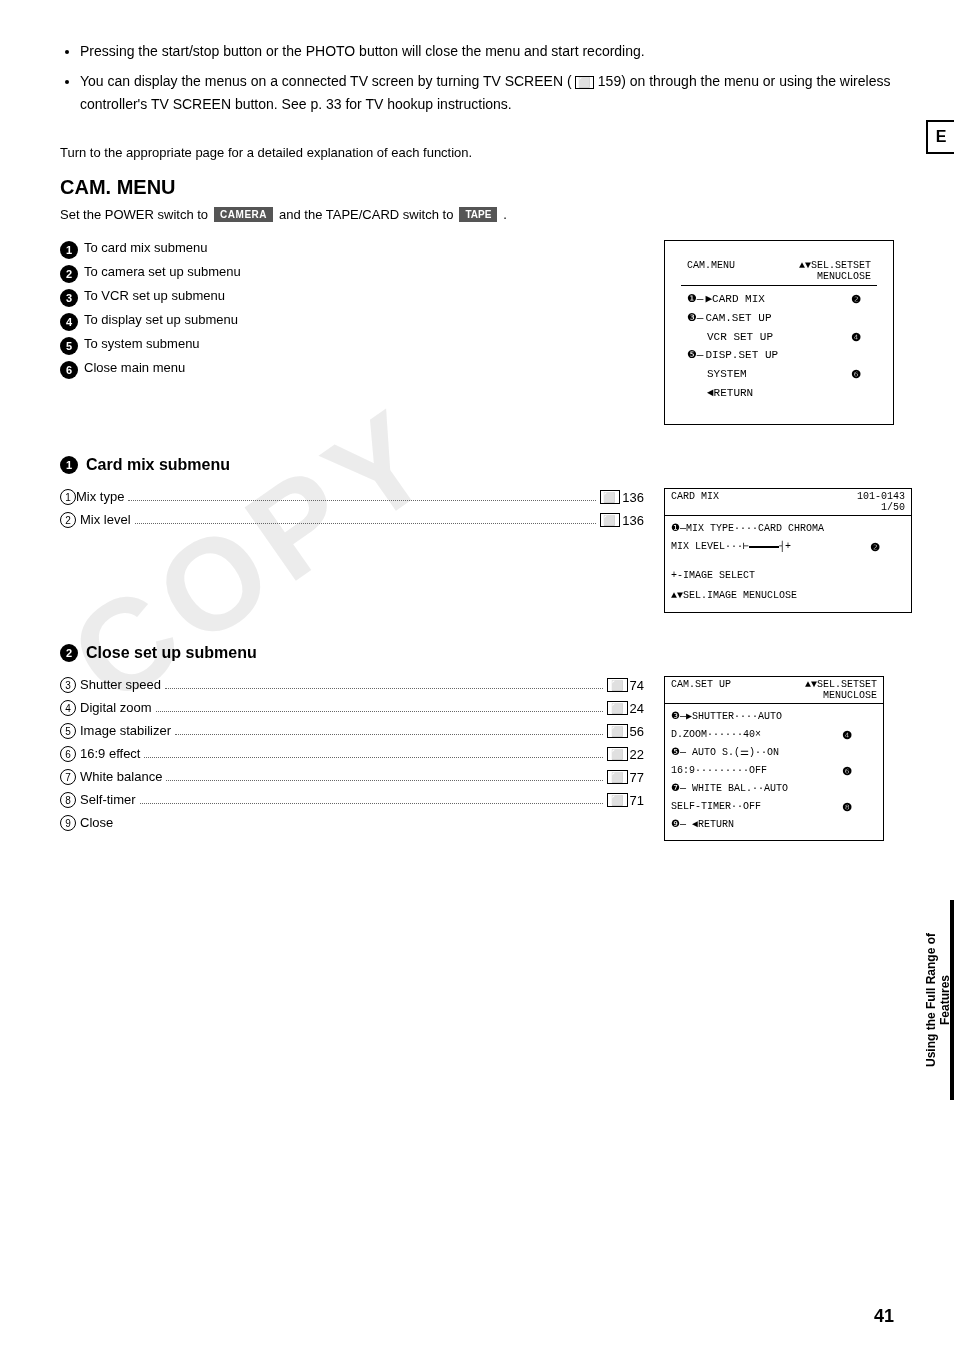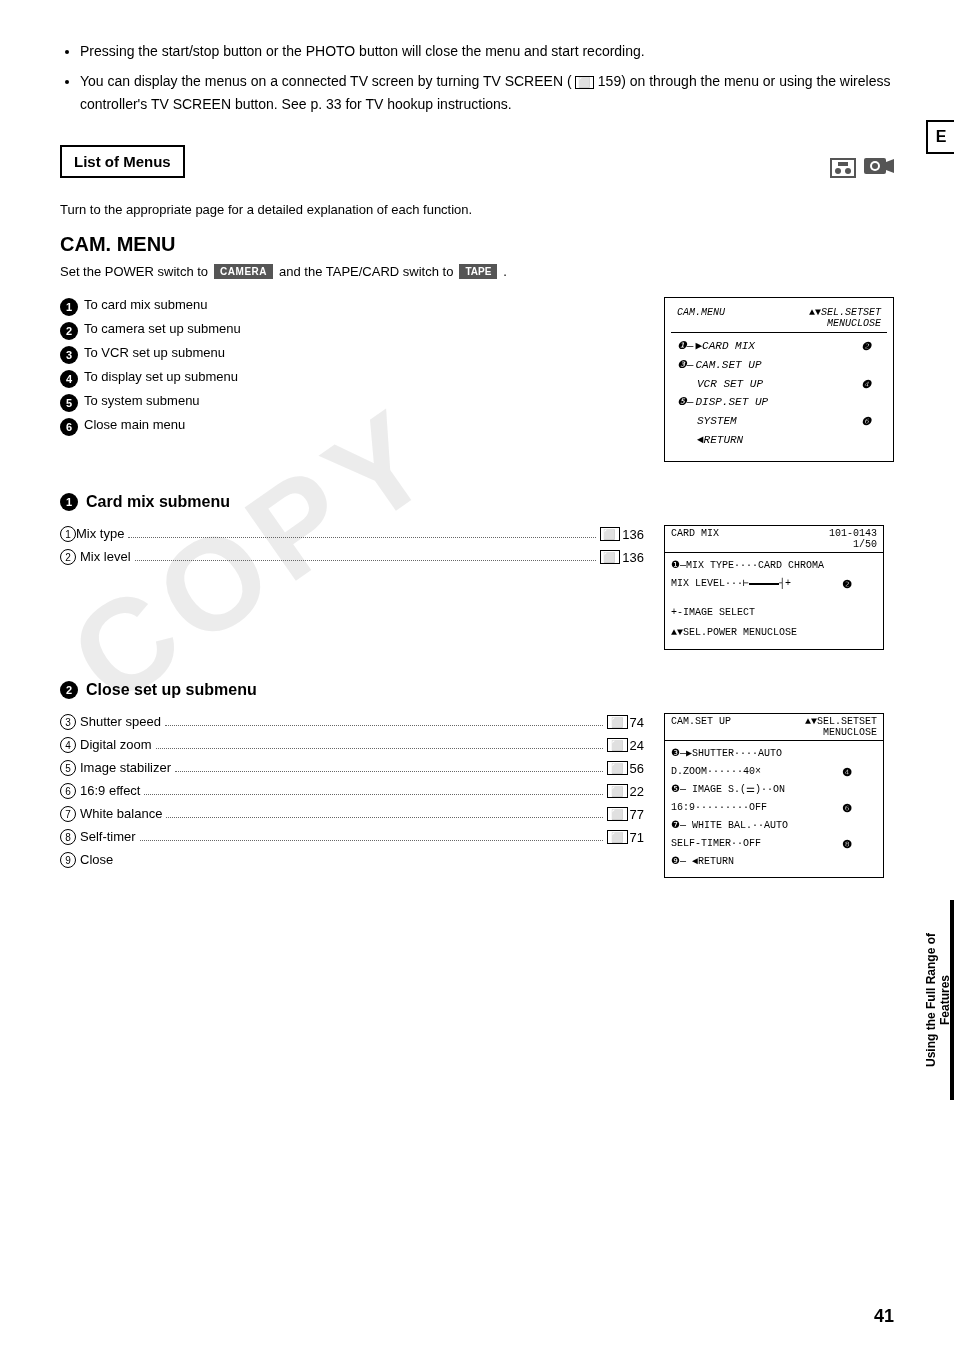--- a/index.html
+++ b/index.html
@@ -160,23 +160,22 @@
     
     .cam-diagram {
       width: 230px;
       flex-shrink: 0;
     }
 
     .diagram-box {
       border: 1px solid #000;
       font-size: 11px;
       font-family: 'Courier New', monospace;
-      padding: 6px;
+      padding: 16px;
       position: relative;
-      font-style: italic;
     }
 
     .diagram-header {
       background: #fff;
       border-bottom: 1px solid #000;
       padding: 3px 6px;
       font-size: 10px;
       display: flex;
       justify-content: space-between;
     }
@@ -290,21 +289,21 @@
     .content-area {
       position: relative;
       z-index: 1;
     }
 
     
     .card-mix-box {
       border: 1px solid #000;
       font-family: 'Courier New', monospace;
       font-size: 10px;
-      width: 220px;
+      width: 248px;
     }
 
     .card-mix-header {
       padding: 2px 6px;
       border-bottom: 1px solid #000;
       display: flex;
       justify-content: space-between;
       font-size: 10px;
     }
 
@@ -348,42 +347,20 @@
 
   <div class="side-label">Using the Full Range of Features</div>
 
   <div class="content-area">
 
     <ul class="intro-bullets">
       <li>Pressing the start/stop button or the PHOTO button will close the menu and start recording.</li>
       <li>You can display the menus on a connected TV screen by turning TV SCREEN ( <span style="border:1px solid #000;font-size:10px;padding:0 2px;">⬜</span> 159) on through the menu or using the wireless controller's TV SCREEN button. See p. 33 for TV hookup instructions.</li>
     </ul>
 
-    <div style="display:flex; justify-content:space-between; align-items:center; margin-bottom:12px;">
-      <div class="list-menus-box">
-        <span>List of Menus</span>
-      </div>
-      <div class="menu-icons">
-
-        <div style="width:26px;height:20px;border:2px solid #555;position:relative;display:inline-block;margin-right:4px;">
-          <div style="position:absolute;bottom:2px;left:3px;width:6px;height:6px;border-radius:50%;background:#555;"></div>
-          <div style="position:absolute;bottom:2px;right:3px;width:6px;height:6px;border-radius:50%;background:#555;"></div>
-          <div style="position:absolute;top:2px;left:50%;transform:translateX(-50%);width:10px;height:4px;background:#555;"></div>
-        </div>
-
-        <div style="position:relative;display:inline-block;">
-          <svg width="30" height="22" viewBox="0 0 30 22">
-            <rect x="0" y="3" width="22" height="16" fill="#555" rx="2"></rect>
-            <polygon points="22,7 30,4 30,18 22,15" fill="#555"></polygon>
-            <circle cx="11" cy="11" r="5" fill="#fff"></circle>
-            <circle cx="11" cy="11" r="3" fill="#555"></circle>
-          </svg>
-        </div>
-      </div>
-    </div>
 
     <p class="subtitle-text">Turn to the appropriate page for a detailed explanation of each function.</p>
 
     <div class="cam-menu-title">CAM. MENU</div>
 
     <div class="power-switch-line">
       <span>Set the POWER switch to</span>
       <span class="badge">CAMERA</span>
       <span>and the TAPE/CARD switch to</span>
       <span class="badge-tape">TAPE</span>
@@ -517,21 +494,21 @@
               <div style="position:relative;padding-right:25px;">
                 <div style="line-height:1.8;position:relative;">
                   <span>❶—MIX TYPE····CARD CHROMA</span>
                 </div>
                 <div style="line-height:1.8;position:relative;">
                   <span>  MIX LEVEL···⊢</span><span style="display:inline-block;width:30px;height:1px;background:#000;vertical-align:middle;border-top:2px solid #000;"></span><span>┤+</span>
                   <span style="position:absolute;right:0;top:0;font-family:Arial;font-weight:bold;font-size:11px;">❷</span>
                 </div>
                 <div style="line-height:2;margin-top:10px;">
                   <div>+-IMAGE SELECT</div>
-                  <div>▲▼SEL.POWER MENUCLOSE</div>
+                  <div>▲▼SEL.IMAGE MENUCLOSE</div>
                 </div>
               </div>
             </div>
           </div>
         </div>
       </div>
     </div>
 
     <div>
       <div class="section-header">
@@ -629,21 +606,21 @@
             <div class="cam-setup-body">
               <div style="position:relative;padding-right:25px;">
                 <div style="line-height:1.8;position:relative;">
                   <span>❸—▶SHUTTER····AUTO</span>
                 </div>
                 <div style="line-height:1.8;position:relative;">
                   <span>   D.ZOOM······40×</span>
                   <span style="position:absolute;right:0;top:0;font-family:Arial;font-weight:bold;font-size:11px;">❹</span>
                 </div>
                 <div style="line-height:1.8;position:relative;">
-                  <span>❺— IMAGE S.(⚌)··ON</span>
+                  <span>❺— AUTO S.(⚌)··ON</span>
                 </div>
                 <div style="line-height:1.8;position:relative;">
                   <span>   16:9·········OFF</span>
                   <span style="position:absolute;right:0;top:0;font-family:Arial;font-weight:bold;font-size:11px;">❻</span>
                 </div>
                 <div style="line-height:1.8;position:relative;">
                   <span>❼— WHITE BAL.··AUTO</span>
                 </div>
                 <div style="line-height:1.8;position:relative;">
                   <span>   SELF-TIMER··OFF</span>

